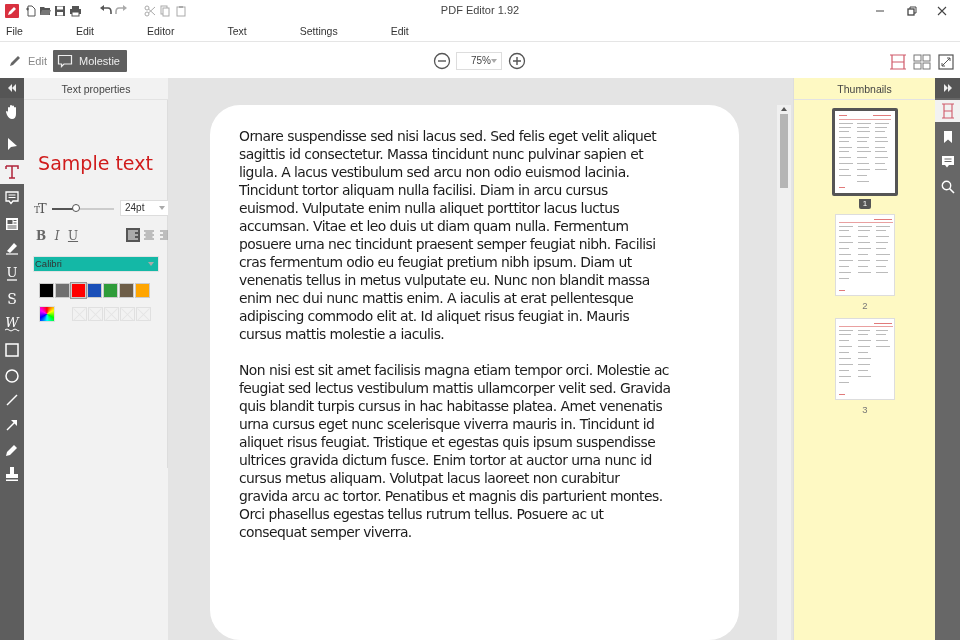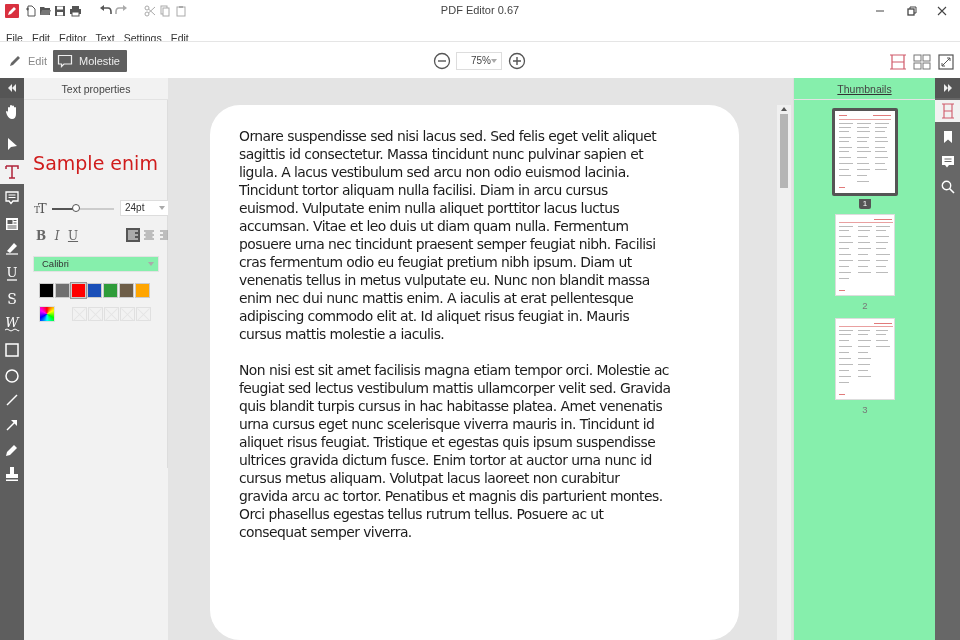--- a/index.html
+++ b/index.html
@@ -8,21 +8,21 @@
 
   
   .titlebar { position: absolute; left: 0; top: 0; width: 960px; height: 22px; background: #fff; }
   .app-icon { position: absolute; left: 5px; top: 4px; width: 14px; height: 14px; background: #d9313f; border-radius: 1px; }
   .app-icon svg { position: absolute; left: 2px; top: 2px; }
   .qa { position: absolute; top: 3px; height: 16px; width: 16px; display: flex; align-items: center; justify-content: center; }
   .title-text { position: absolute; left: 0; right: 0; top: 4px; text-align: center; font-size: 11px; color: #444; pointer-events: none; }
   .winbtn { position: absolute; top: 2px; width: 24px; height: 18px; display: flex; align-items: center; justify-content: center; }
 
   
-  .menubar { position: absolute; left: 0; top: 29px; height: 18px; display: flex; }
+  .menubar { position: absolute; left: 0; top: 22px; height: 18px; display: flex; gap: 44px; }
   .menu-item { padding: 0 4px 0 5px; line-height: 18px; font-size: 10.5px; color: #333; cursor: default; }
   .menu-item:first-child { padding-left: 6px; }
 
   
   .toolbar { position: absolute; left: 0; top: 41px; width: 960px; height: 37px; background: #fff; border-top: 1px solid #e5e5e5; }
   .edit-btn { position: absolute; left: 6px; top: 8px; height: 22px; display: flex; align-items: center; gap: 6px; color: #888; font-size: 11px; padding: 0 2px; }
   .annotate-btn { position: absolute; left: 53px; top: 8px; width: 74px; height: 22px; background: #5f5f5f; color: #eee; display: flex; align-items: center; gap: 6px; padding-left: 4px; font-size: 11px; border-radius: 1px; }
   .zoom-out { position: absolute; left: 433px; top: 10px; }
   .zoom-select { position: absolute; left: 456px; top: 10px; width: 46px; height: 18px; border: 1px solid #ddd; background: #fff; font-size: 10px; color: #444; padding-left: 14px; line-height: 16px; }
   .zoom-select .caret { position: absolute; right: 4px; top: 6px; width: 0; height: 0; border-left: 3px solid transparent; border-right: 3px solid transparent; border-top: 4px solid #aaa; }
@@ -43,21 +43,21 @@
   .size-row { position: absolute; left: 10px; top: 100px; width: 128px; height: 16px; }
   .slider-track { position: absolute; left: 18px; top: 8px; width: 62px; height: 2px; background: #ccc; }
   .slider-fill { position: absolute; left: 18px; top: 8px; width: 22px; height: 2px; background: #555; }
   .slider-thumb { position: absolute; left: 38px; top: 4px; width: 8px; height: 8px; border: 1.5px solid #555; border-radius: 50%; background: #fff; }
   .size-select { position: absolute; left: 86px; top: 0; width: 50px; height: 16px; background: #fff; border: 1px solid #ddd; font-size: 10px; padding-left: 4px; line-height: 14px; color: #333; }
   .size-select .caret { position: absolute; right: 4px; top: 5px; border-left: 3px solid transparent; border-right: 3px solid transparent; border-top: 4px solid #aaa; width: 0; height: 0; }
   .fmt-row { position: absolute; left: 10px; top: 128px; width: 128px; height: 16px; }
   .fmt-btn { position: absolute; top: 0; width: 14px; height: 16px; font-family: "DejaVu Serif", serif; font-size: 12px; color: #666; text-align: center; line-height: 16px; }
   .align-btn { position: absolute; top: 0; width: 14px; height: 14px; display: flex; align-items: center; justify-content: center; }
   .align-btn.active { background: #555; }
-  .font-select { position: absolute; left: 9px; top: 156px; width: 126px; height: 16px; background: #86efac; border: 1px solid #e2e2e2; font-size: 9.5px; padding-left: 8px; line-height: 14px; color: #333; }
+  .font-select { position: absolute; left: 9px; top: 156px; width: 126px; height: 16px; background: #14b8a6; border: 1px solid #e2e2e2; font-size: 9.5px; padding-left: 1px; line-height: 14px; color: #333; }
   .font-select .caret { position: absolute; right: 4px; top: 5px; border-left: 3px solid transparent; border-right: 3px solid transparent; border-top: 4px solid #aaa; width: 0; height: 0; }
   .swatches { position: absolute; left: 15px; top: 183px; display: flex; gap: 1px; }
   .swatch { width: 15px; height: 15px; border: 1px solid #ccc; }
   .swatch.selected { outline: 1px solid #999; }
   .custom-row { position: absolute; left: 15px; top: 206px; width: 120px; height: 16px; }
   .color-wheel { position: absolute; left: 0; top: 0; width: 16px; height: 16px; background: conic-gradient(red, yellow, lime, cyan, blue, magenta, red); border: 1px solid #ddd; }
   .empty-slot { position: absolute; top: 1px; width: 15px; height: 14px; border: 1px solid #e0e0e0; }
   .empty-slot::before, .empty-slot::after { content: ""; position: absolute; left: 6px; top: -2px; width: 1px; height: 17px; background: #e4e4e4; }
   .empty-slot::before { transform: rotate(45deg); }
   .empty-slot::after { transform: rotate(-45deg); }
@@ -66,21 +66,21 @@
   .doc-area { position: absolute; left: 168px; top: 78px; width: 625px; height: 562px; background: #e4e4e4; }
   .tabstrip { position: absolute; left: 0; top: 0; width: 625px; height: 20px; background: #a9a2a2; }
   .doc-tab { position: absolute; left: 3px; top: 2px; width: 116px; height: 18px; background: #efefef; font-size: 10px; color: #333; padding-left: 9px; line-height: 18px; clip-path: polygon(5px 0, 100% 0, 100% 100%, 0 100%); }
   .vscroll { position: absolute; left: 609px; top: 27px; width: 14px; height: 535px; background: #f0f0f0; }
   .vscroll-thumb { position: absolute; left: 3px; top: 9px; width: 8px; height: 74px; background: #b5b5b5; }
   .vscroll-arrow { position: absolute; left: 4px; top: 2px; border-left: 3px solid transparent; border-right: 3px solid transparent; border-bottom: 4px solid #555; width: 0; height: 0; }
   .page { position: absolute; left: 42px; top: 27px; width: 529px; height: 535px; background: #fff; border-radius: 30px; }
   .para { position: absolute; left: 29px; width: 505px; font-family: "DejaVu Sans", sans-serif; font-size: 13.9px; line-height: 18px; color: #1c1c1c; letter-spacing: -0.55px; white-space: pre-line; }
 
   
-  .thumbs { position: absolute; left: 793px; top: 78px; width: 142px; height: 562px; background: #86efac; border-left: 1px solid #ddd; text-decoration: underline; }
+  .thumbs { position: absolute; left: 793px; top: 78px; width: 142px; height: 562px; background: #fef9c3; border-left: 1px solid #ddd; }
   .thumbs-header { height: 22px; line-height: 22px; text-align: center; font-size: 10.5px; color: #444; border-bottom: 1px solid #e3e3e3; }
   .thumb { position: absolute; width: 60px; height: 82px; background: #fff; border: 1px solid #ddd; }
   .thumb.selected { border: 3px solid #555; border-radius: 2px; width: 66px; height: 88px; }
   .thumb-num { position: absolute; width: 60px; text-align: center; font-size: 9.5px; color: #777; }
   .thumb-num.selected { background: #555; color: #fff; width: 12px; height: 10px; line-height: 10px; font-size: 8px; border-radius: 0 0 2px 2px; }
   .thumb .bar { position: absolute; height: 1px; background: #bbb; }
   .thumb .red { background: #e17a7a; }
 
   
   .rightstrip { position: absolute; left: 935px; top: 78px; width: 25px; height: 562px; background: #676767; }
@@ -147,21 +147,21 @@
         <rect x="4" y="3" width="6" height="8" fill="#fff" stroke="#aaa"></rect>
       </svg>
   </div>
   <div class="qa" style="left:173px">
     <svg width="12" height="12" viewBox="0 0 12 12">
         <rect x="2" y="2" width="8" height="9" fill="none" stroke="#aaa"></rect>
         <rect x="4" y="1" width="4" height="2" fill="#aaa"></rect>
       </svg>
   </div>
 
-  <div class="title-text">PDF Editor 0.67</div>
+  <div class="title-text">PDF Editor 1.92</div>
 
   <div class="winbtn" style="left:868px">
     <svg width="10" height="10">
         <path d="M1 5 H9" stroke="#444"></path>
       </svg>
   </div>
   <div class="winbtn" style="left:900px">
     <svg width="10" height="10">
         <rect x="1" y="3" width="6" height="6" fill="none" stroke="#444" stroke-width="1.3"></rect>
         <path d="M3 3 V1 H9 V7 H7" fill="none" stroke="#444"></path>
@@ -323,21 +323,21 @@
     <svg width="16" height="16" viewBox="0 0 16 16">
         <path d="M6 1 H10 V8 H14 V12 H2 V8 H6 Z" fill="#fff"></path>
         <rect x="2" y="13.5" width="12" height="1.5" fill="#fff"></rect>
       </svg>
   </div>
 </div>
 
 <div class="props">
   <div class="props-header">Text properties</div>
   <div class="props-inner">
-    <div class="sample-text">Sample enim</div>
+    <div class="sample-text">Sample text</div>
 
     <div class="size-row">
       <svg style="position:absolute;left:0;top:1px" width="14" height="14" viewBox="0 0 14 14">
           <text x="0" y="12" font-family="DejaVu Serif, serif" font-size="9" fill="#555">T</text>
           <text x="4" y="12" font-family="DejaVu Serif, serif" font-size="13" fill="#555">T</text>
         </svg>
       <div class="slider-track"></div>
       <div class="slider-fill"></div>
       <div class="slider-thumb"></div>
       <div class="size-select">

